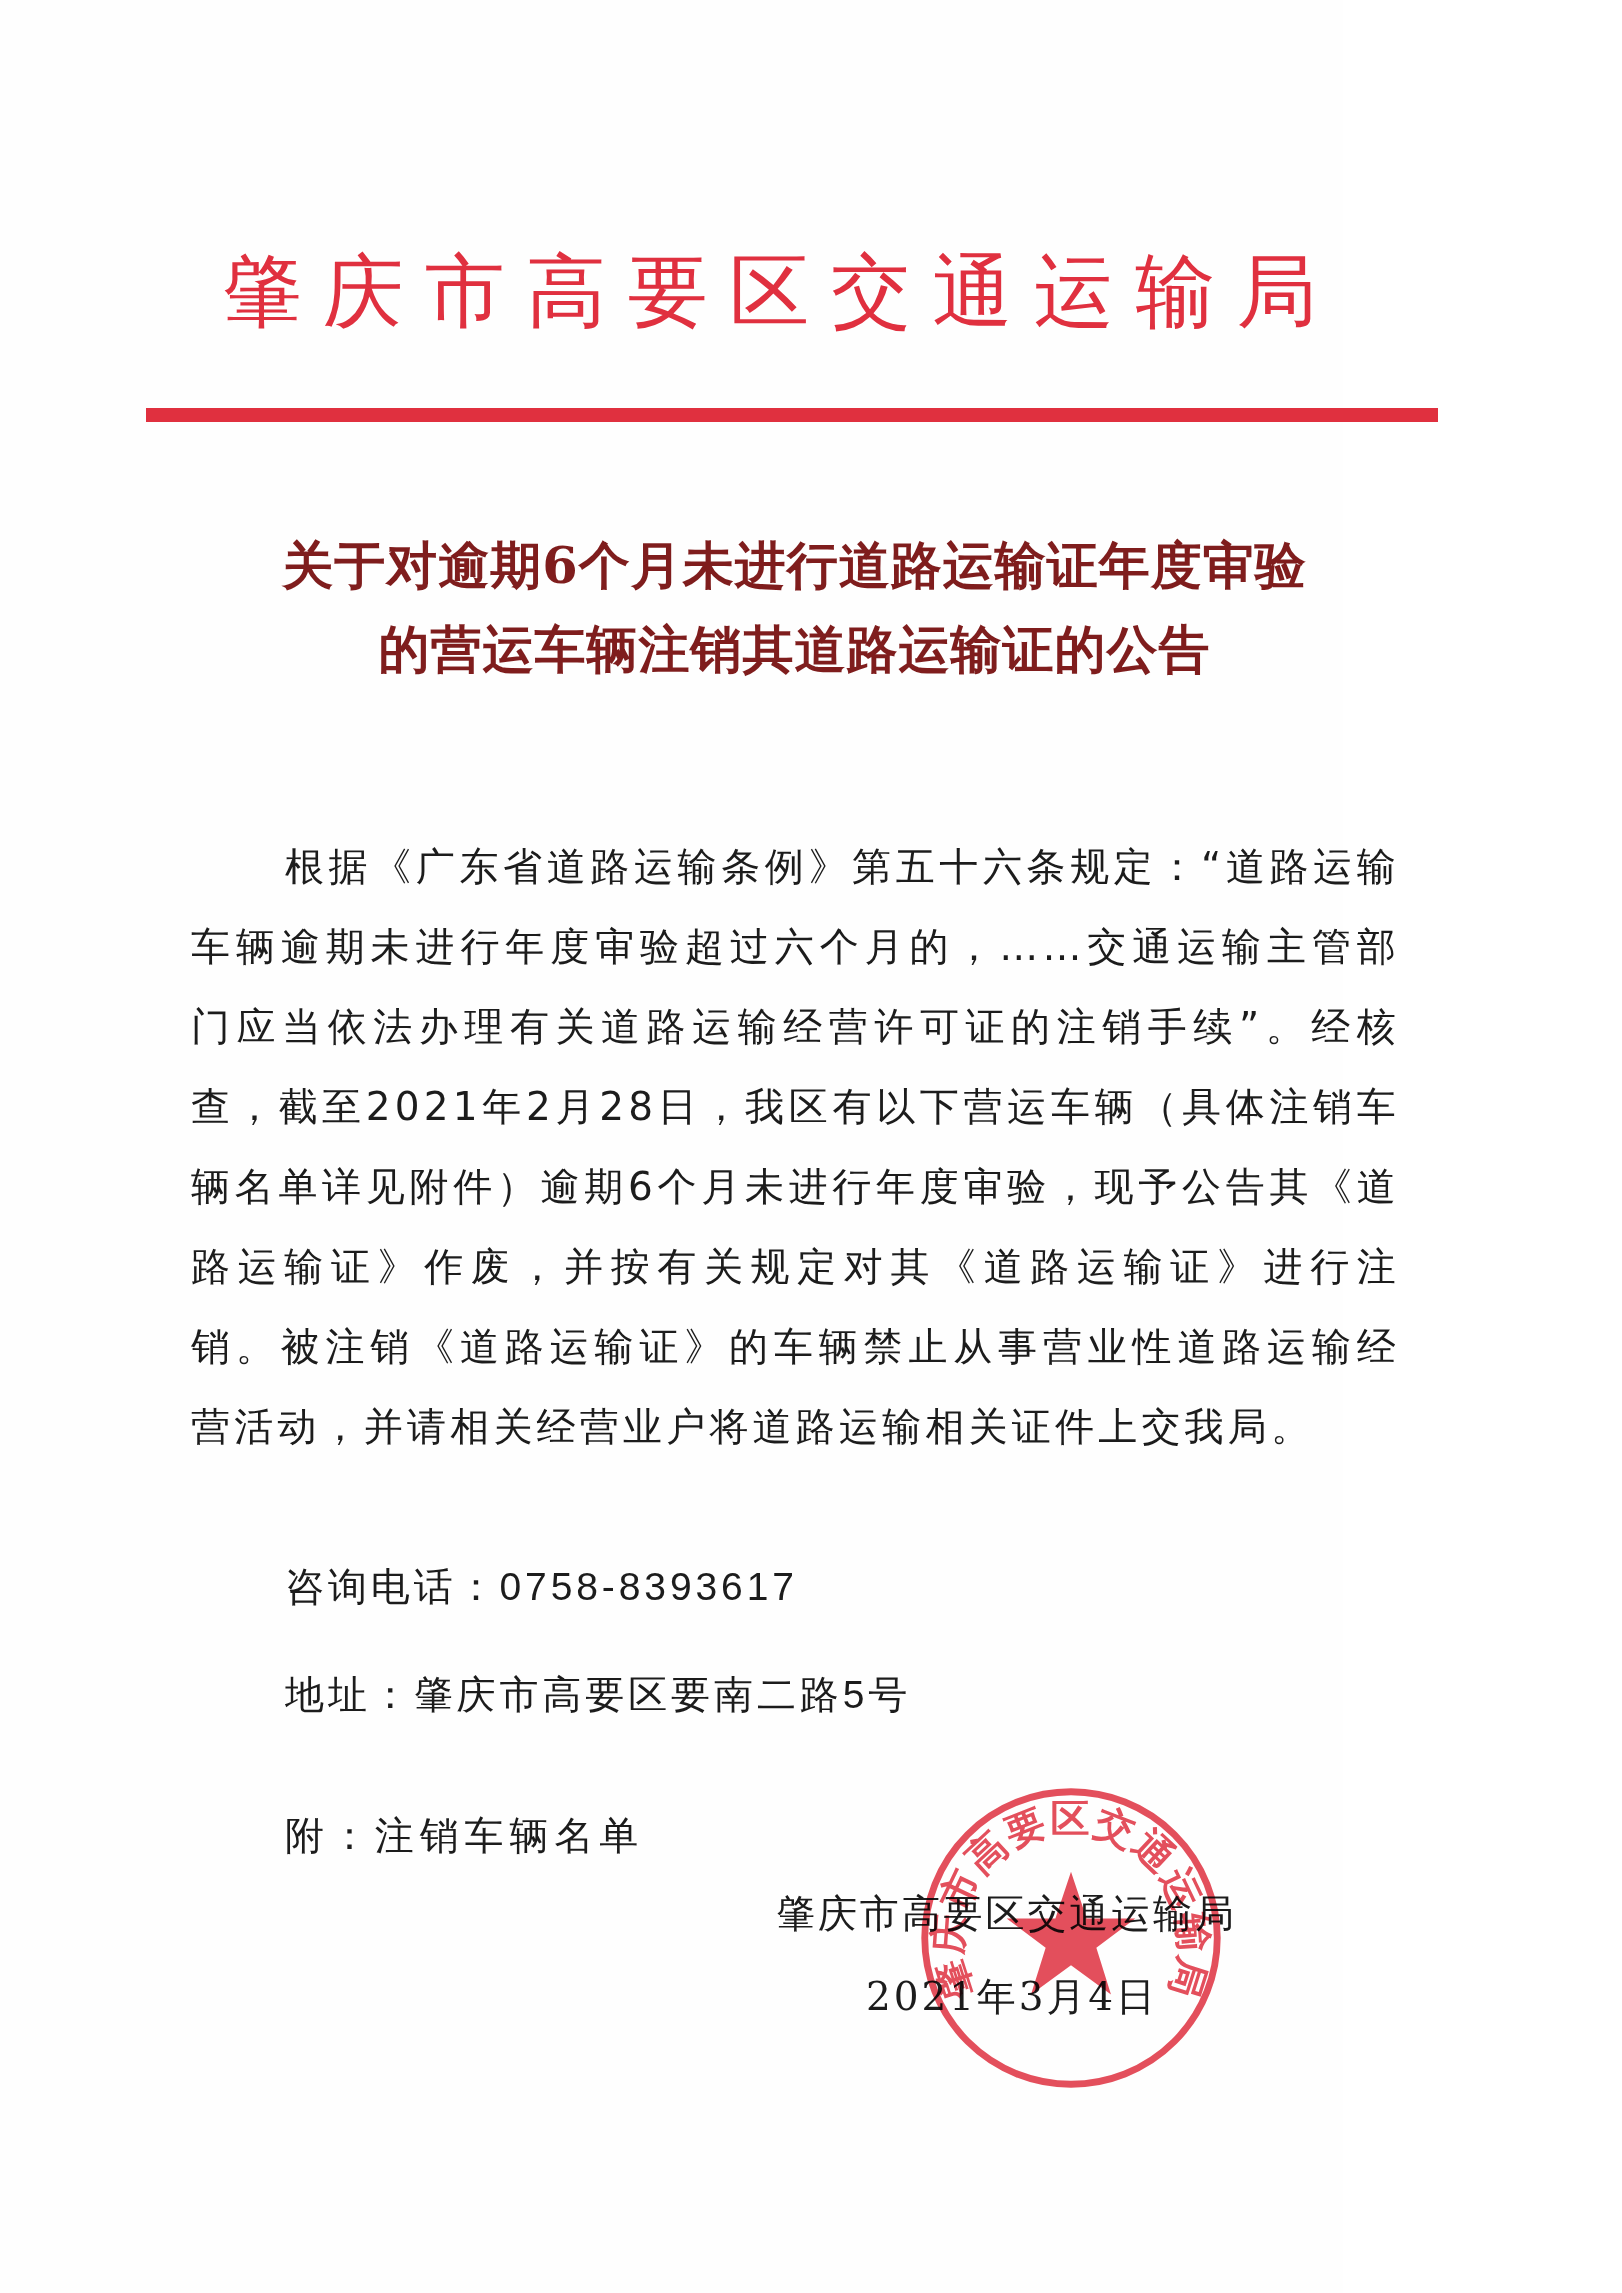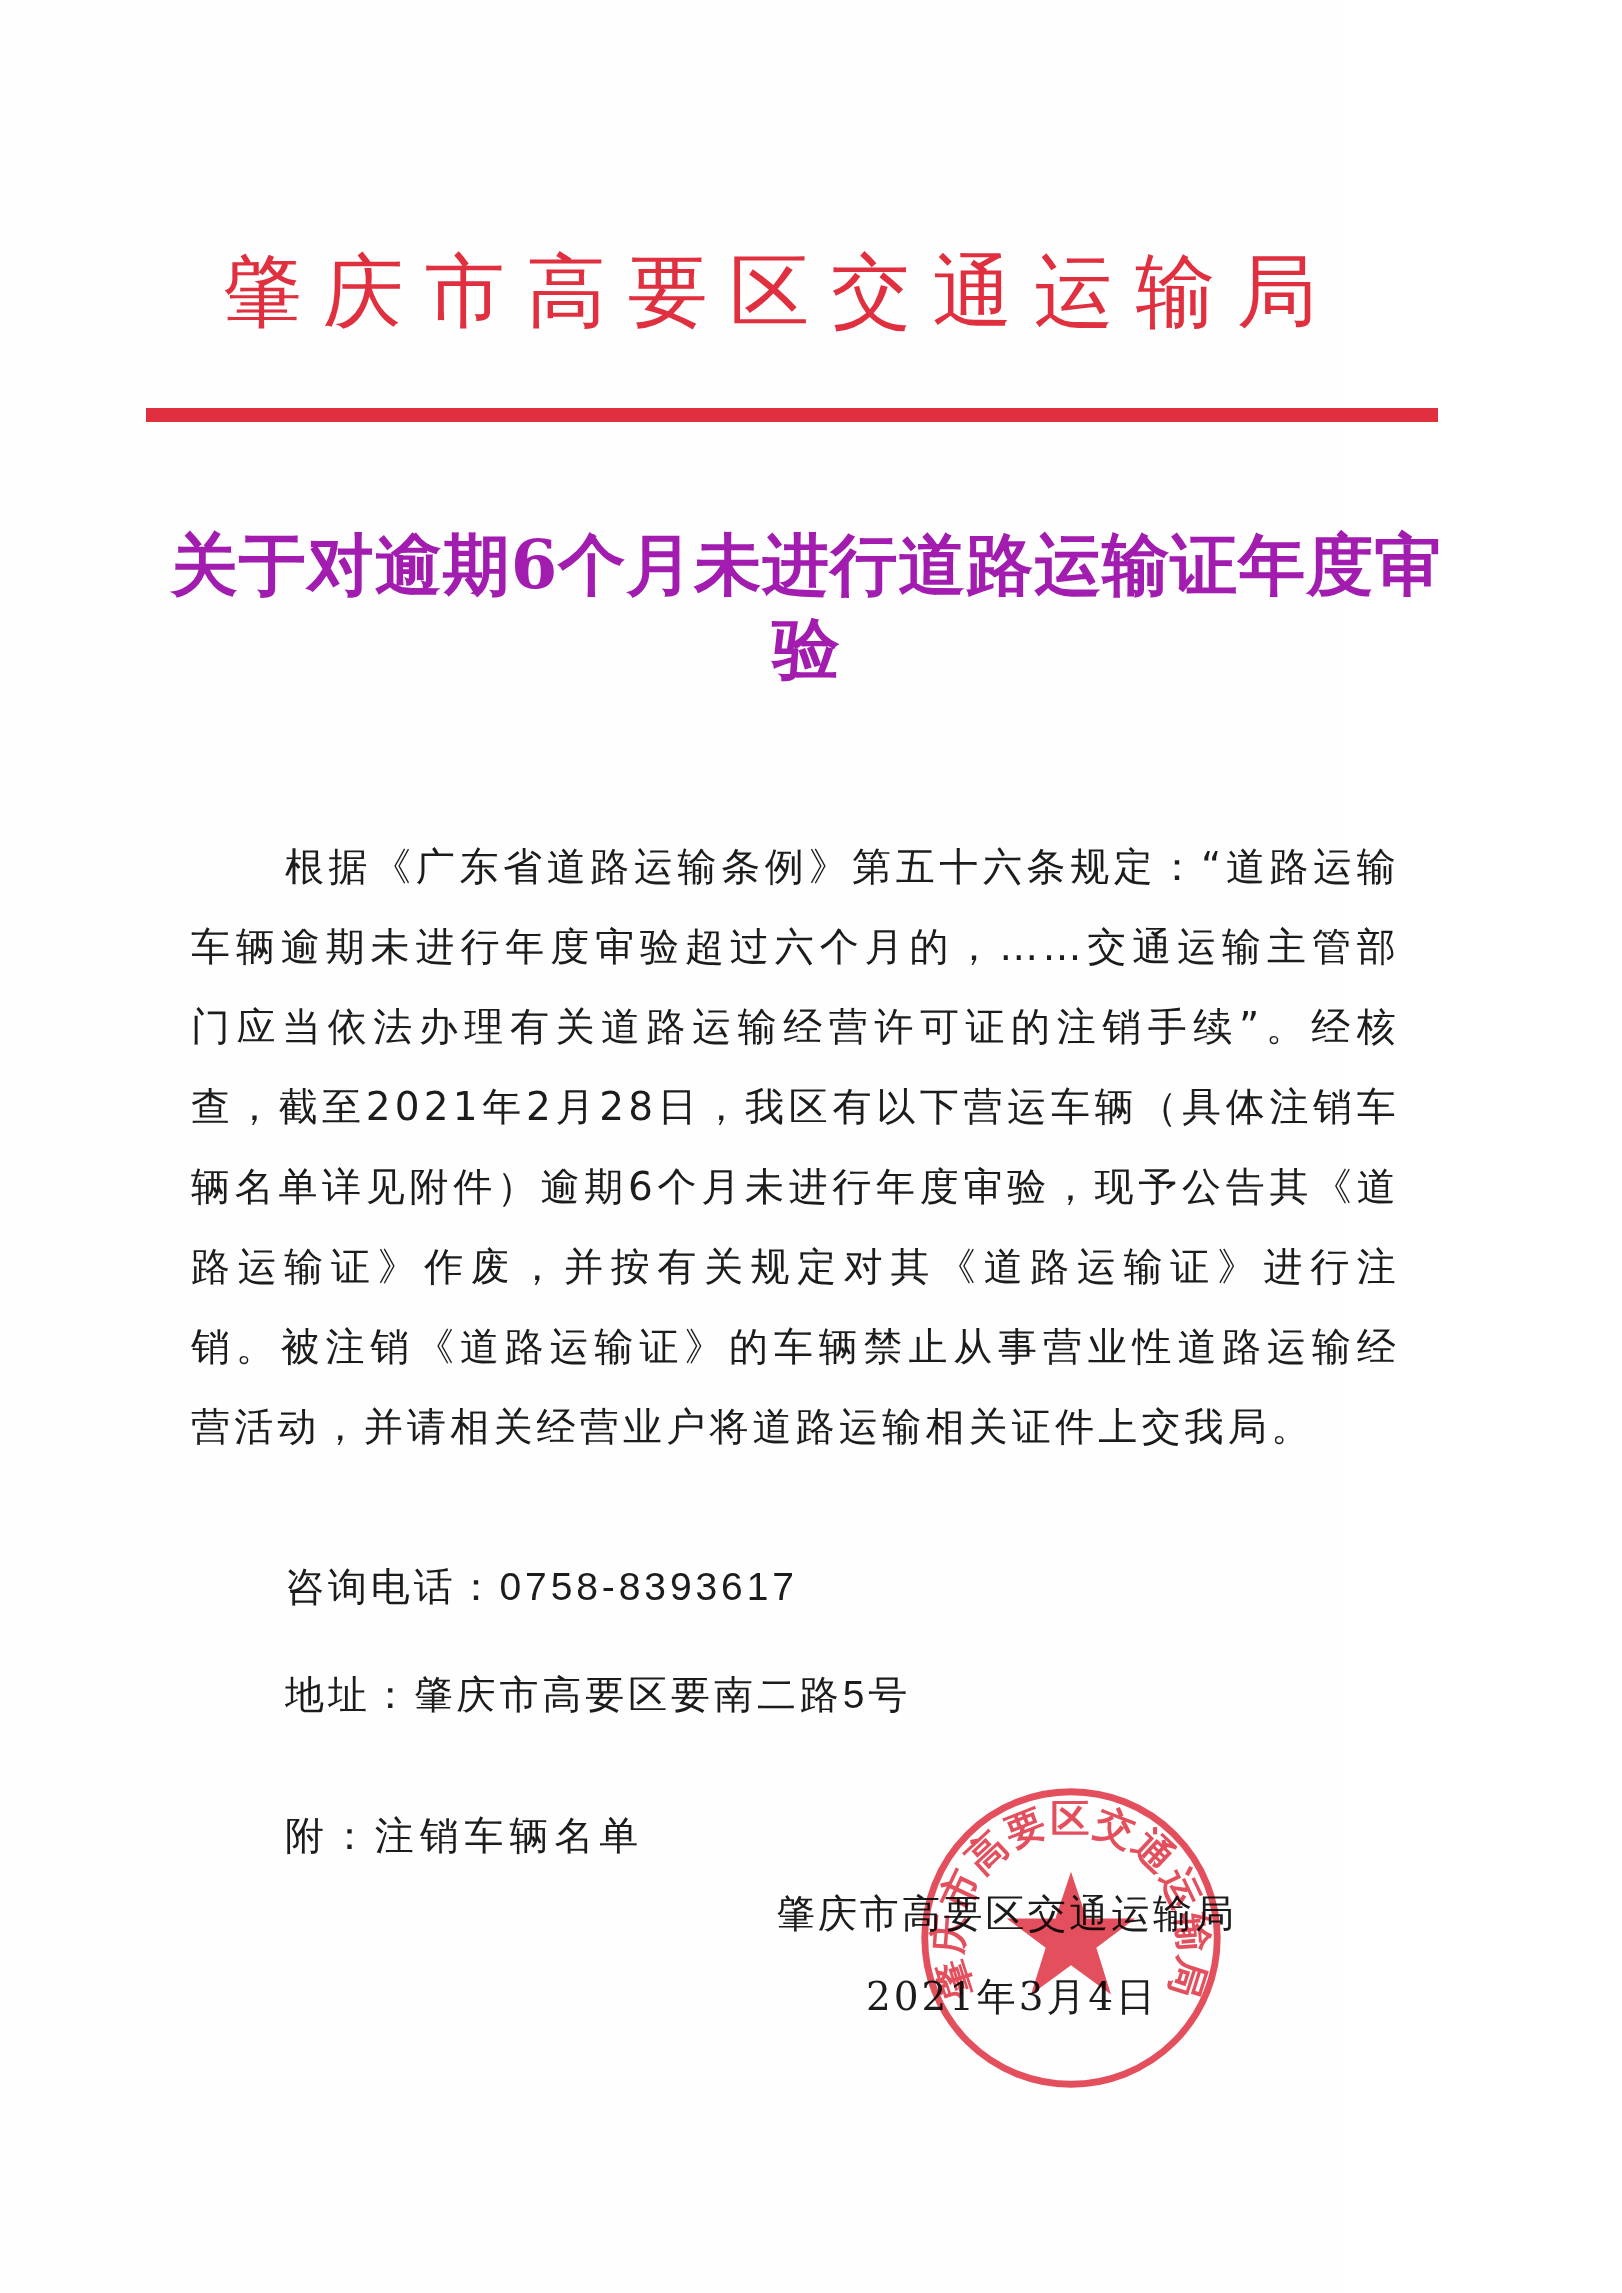--- a/index.html
+++ b/index.html
@@ -37,29 +37,29 @@
     .red-rule {
       position: absolute;
       left: 146px;
       top: 408px;
       width: 1292px;
       height: 13.7px;
       background: #e0303f;
     }
     .doc-title {
       position: absolute;
-      left: 158px;
+      left: 146px;
       top: 523px;
       width: 1297px;
       text-align: center;
       font-family: "DejaVu Serif", "Liberation Serif", serif;
       font-weight: bold;
-      font-size: 67px;
+      font-size: 51px;
       line-height: 84px;
-      color: #a21caf;
+      color: #7f1d1d;
       letter-spacing: 1px;
     }
     .body-text {
       position: absolute;
       left: 191px;
       top: 827px;
       width: 1209px;
       font-family: "DejaVu Sans", "Liberation Sans", sans-serif;
       font-size: 39px;
       line-height: 80px;
@@ -129,20 +129,21 @@
 </head>
 <body>
 
 <div class="page">
 
   <div class="masthead">肇庆市高要区交通运输局</div>
   <div class="red-rule"></div>
 
   <div class="doc-title">
     <div>关于对逾期6个月未进行道路运输证年度审验</div>
+    <div>的营运车辆注销其道路运输证的公告</div>
   </div>
 
   <div class="body-text">
     <p>根据《广东省道路运输条例》第五十六条规定：“道路运输车辆逾期未进行年度审验超过六个月的，……交通运输主管部门应当依法办理有关道路运输经营许可证的注销手续”。经核查，截至2021年2月28日，我区有以下营运车辆（具体注销车辆名单详见附件）逾期6个月未进行年度审验，现予公告其《道路运输证》作废，并按有关规定对其《道路运输证》进行注销。被注销《道路运输证》的车辆禁止从事营业性道路运输经营活动，并请相关经营业户将道路运输相关证件上交我局。</p>
   </div>
 
   <div class="contact-line contact-phone">
     <span>咨询电话：</span><span>0758-8393617</span>
   </div>
   <div class="contact-line contact-address">

